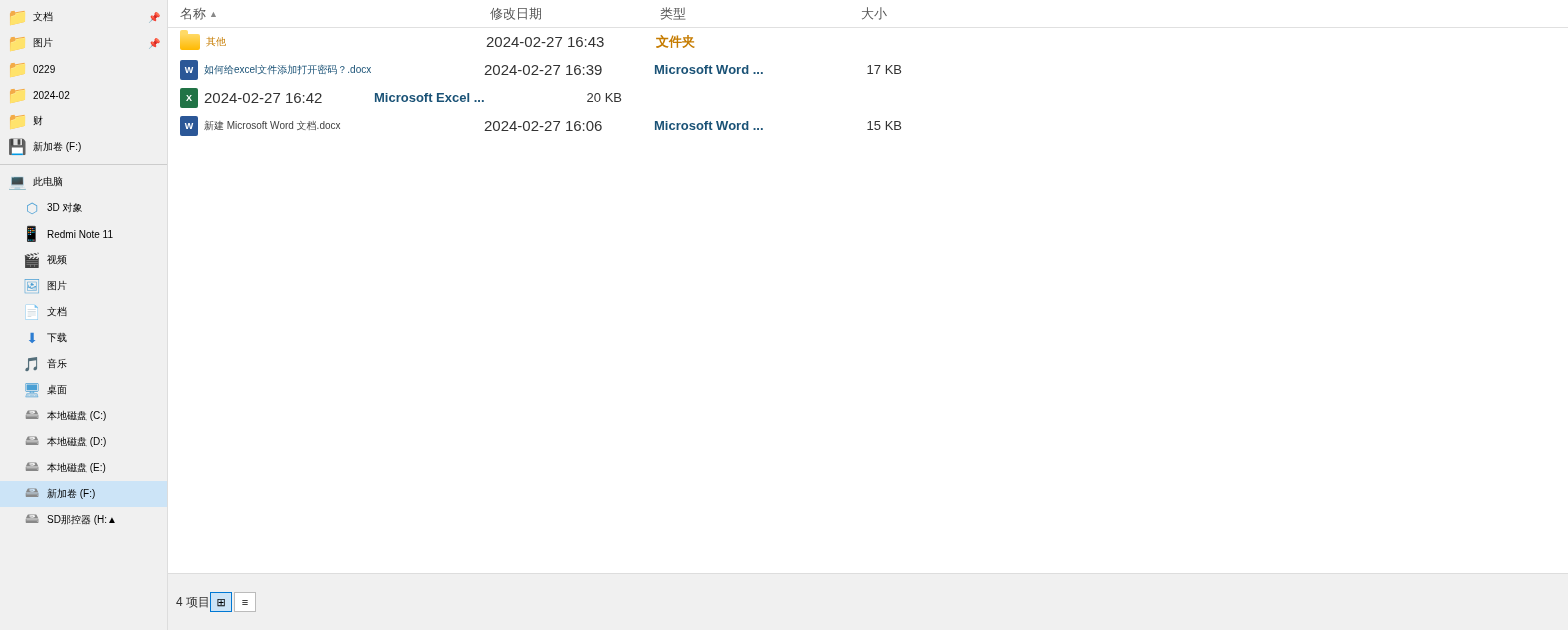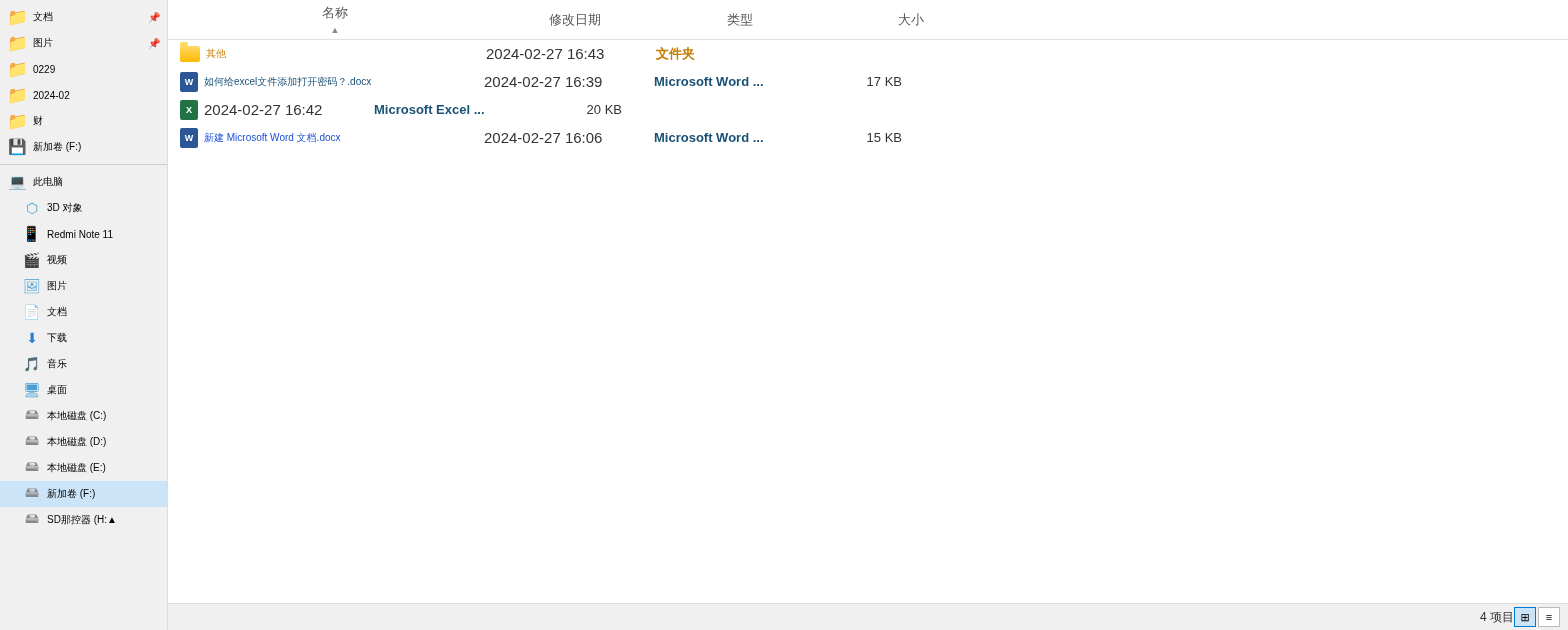--- a/index.html
+++ b/index.html
@@ -101,21 +101,20 @@
     }
 
     .col-header {
       font-size: 13px;
       color: #555;
       cursor: pointer;
       user-select: none;
       display: flex;
       align-items: center;
       gap: 3px;
-      flex-direction: column;
     }
 
     .col-header .sort-arrow {
       font-size: 9px;
       color: #888;
     }
 
     .col-name { width: 310px; }
     .col-date { width: 170px; }
     .col-type { width: 160px; }
@@ -163,23 +162,23 @@
       font-size: 13px;
       color: #333;
       text-align: right;
       padding-right: 12px;
     }
 
     
     .status-bar {
       display: flex;
       align-items: center;
-      justify-content: flex-end;
+      justify-content: flex-start;
       border-top: 1px solid #ddd;
-      padding: 3px 8px;
+      padding: 18px 8px;
       background: #f0f0f0;
       min-height: 26px;
     }
 
     .status-bar .item-count {
       font-size: 12px;
       color: #333;
     }
 
     .status-bar .view-icons {
@@ -422,21 +421,21 @@
     <span class="file-size">17 KB</span>
   </div>
       <div class="file-row">
     <div class="excel-icon">X</div>
     <span class="file-date">2024-02-27 16:42</span>
     <span class="file-type" style="color:#1a5276">Microsoft Excel ...</span>
     <span class="file-size">20 KB</span>
   </div>
       <div class="file-row">
     <div class="word-icon">W</div>
-    <span class="file-name" style="color:#1d4ed8">新建 Microsoft Word 文档.docx</span>
+    <span class="file-name" style="color:#404040">新建 Microsoft Word 文档.docx</span>
     <span class="file-date">2024-02-27 16:06</span>
     <span class="file-type" style="color:#1a5276">Microsoft Word ...</span>
     <span class="file-size">15 KB</span>
   </div>
     </div>
 
   <div class="status-bar">
     <span class="item-count">4 项目</span>
     <div class="view-icons">
       <div class="view-btn active">⊞</div>

